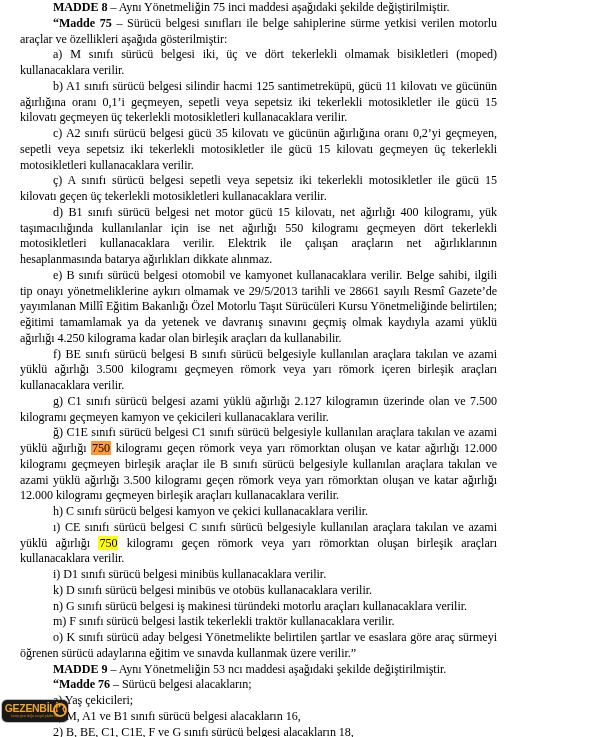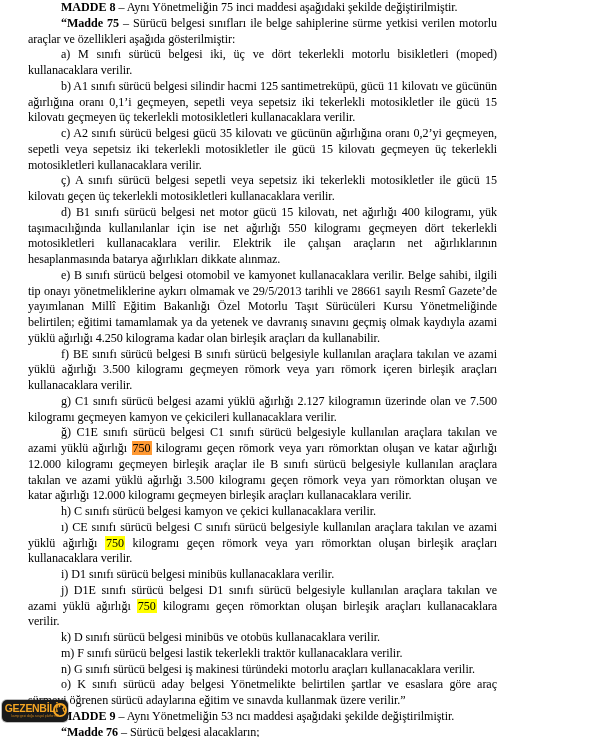--- a/index.html
+++ b/index.html
@@ -14,21 +14,21 @@
     font-family: "Liberation Serif", "DejaVu Serif", serif;
     color: #000000;
     overflow: hidden;
     position: relative;
   }
   .page {
     position: relative;
     width: 515px;
     height: 737px;
     box-sizing: border-box;
-    padding: 0 18px 0 28px;
+    padding: 0 18px 0 20px;
     overflow: hidden;
   }
   p.para {
     margin: 0;
     text-align: justify;
     text-justify: inter-word;
     font-size: 12.1px;
     line-height: 15.75px;
     text-indent: 33px;
     letter-spacing: -0.05px;
@@ -104,21 +104,21 @@
 </style>
 </head>
 <body>
 
 <div class="page">
 
   <p class="para"><b>MADDE 8</b><span> – Aynı Yönetmeliğin 75 inci maddesi aşağıdaki şekilde değiştirilmiştir.</span></p>
 
   <p class="para"><b>“Madde 75</b><span> – Sürücü belgesi sınıfları ile belge sahiplerine sürme yetkisi verilen motorlu araçlar ve özellikleri aşağıda gösterilmiştir:</span></p>
 
-  <p class="para">a) M sınıfı sürücü belgesi iki, üç ve dört tekerlekli motorlu bisikletleri (moped) kullanacaklara verilir.</p>
+  <p class="para">a) M sınıfı sürücü belgesi iki, üç ve dört tekerlekli olmamak bisikletleri (moped) kullanacaklara verilir.</p>
 
   <p class="para">b) A1 sınıfı sürücü belgesi silindir hacmi 125 santimetreküpü, gücü 11 kilovatı ve gücünün ağırlığına oranı 0,1’i geçmeyen, sepetli veya sepetsiz iki tekerlekli motosikletler ile gücü 15 kilovatı geçmeyen üç tekerlekli motosikletleri kullanacaklara verilir.</p>
 
   <p class="para">c) A2 sınıfı sürücü belgesi gücü 35 kilovatı ve gücünün ağırlığına oranı 0,2’yi geçmeyen, sepetli veya sepetsiz iki tekerlekli motosikletler ile gücü 15 kilovatı geçmeyen üç tekerlekli motosikletleri kullanacaklara verilir.</p>
 
   <p class="para">ç) A sınıfı sürücü belgesi sepetli veya sepetsiz iki tekerlekli motosikletler ile gücü 15 kilovatı geçen üç tekerlekli motosikletleri kullanacaklara verilir.</p>
 
   <p class="para">d) B1 sınıfı sürücü belgesi net motor gücü 15 kilovatı, net ağırlığı 400 kilogramı, yük taşımacılığında kullanılanlar için ise net ağırlığı 550 kilogramı geçmeyen dört tekerlekli motosikletleri kullanacaklara verilir. Elektrik ile çalışan araçların net ağırlıklarının hesaplanmasında batarya ağırlıkları dikkate alınmaz.</p>
 
   <p class="para">e) B sınıfı sürücü belgesi otomobil ve kamyonet kullanacaklara verilir. Belge sahibi, ilgili tip onayı yönetmeliklerine aykırı olmamak ve 29/5/2013 tarihli ve 28661 sayılı Resmî Gazete’de yayımlanan Millî Eğitim Bakanlığı Özel Motorlu Taşıt Sürücüleri Kursu Yönetmeliğinde belirtilen; eğitimi tamamlamak ya da yetenek ve davranış sınavını geçmiş olmak kaydıyla azami yüklü ağırlığı 4.250 kilograma kadar olan birleşik araçları da kullanabilir.</p>
@@ -132,30 +132,27 @@
   </p>
 
   <p class="para">h) C sınıfı sürücü belgesi kamyon ve çekici kullanacaklara verilir.</p>
 
   <p class="para">
     <span>ı) CE sınıfı sürücü belgesi C sınıfı sürücü belgesiyle kullanılan araçlara takılan ve azami yüklü ağırlığı </span><span class="hl-yellow">750</span><span> kilogramı geçen römork veya yarı römorktan oluşan birleşik araçları kullanacaklara verilir.</span>
   </p>
 
   <p class="para">i) D1 sınıfı sürücü belgesi minibüs kullanacaklara verilir.</p>
 
-  <p class="para">
-    <span>j) D1E sınıfı sürücü belgesi D1 sınıfı sürücü belgesiyle kullanılan araçlara takılan ve azami yüklü ağırlığı </span><span class="hl-yellow">750</span><span> kilogramı geçen römorktan oluşan birleşik araçları kullanacaklara verilir.</span>
-  </p>
 
   <p class="para">k) D sınıfı sürücü belgesi minibüs ve otobüs kullanacaklara verilir.</p>
 
 
+  <p class="para">n) G sınıfı sürücü belgesi iş makinesi türündeki motorlu araçları kullanacaklara verilir.</p>
+
   <p class="para">m) F sınıfı sürücü belgesi lastik tekerlekli traktör kullanacaklara verilir.</p>
-
-  <p class="para">n) G sınıfı sürücü belgesi iş makinesi türündeki motorlu araçları kullanacaklara verilir.</p>
 
   <p class="para">o) K sınıfı sürücü aday belgesi Yönetmelikte belirtilen şartlar ve esaslara göre araç sürmeyi öğrenen sürücü adaylarına eğitim ve sınavda kullanmak üzere verilir.”</p>
 
   <p class="para"><b>MADDE 9</b><span> – Aynı Yönetmeliğin 53 ncı maddesi aşağıdaki şekilde değiştirilmiştir.</span></p>
 
   <p class="para"><b>“Madde 76</b><span> – Sürücü belgesi alacakların;</span></p>
 
   <p class="para">a) Yaş çekicileri;</p>
 
   <p class="para">1) M, A1 ve B1 sınıfı sürücü belgesi alacakların 16,</p>

